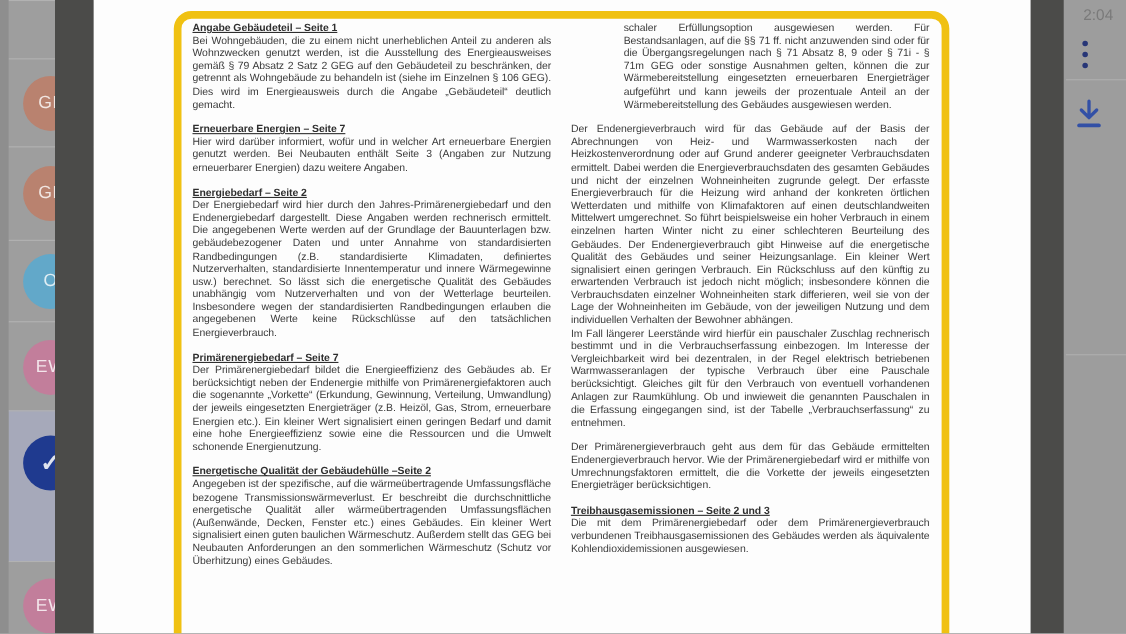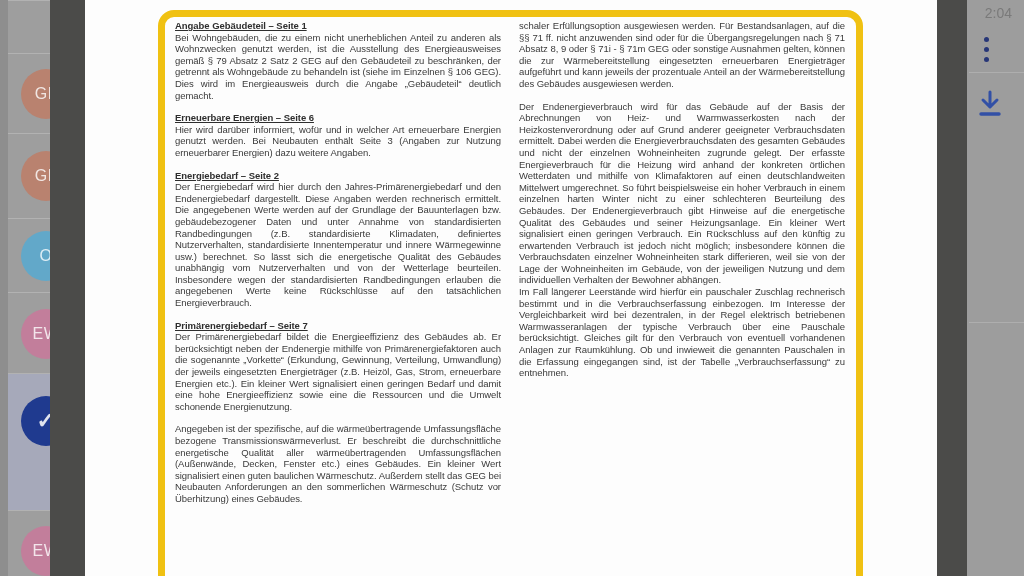--- a/index.html
+++ b/index.html
@@ -38,21 +38,21 @@
   .page { position:absolute; left:85px; top:0; width:852px; height:576px; background:#fdfdfd; z-index:2; }
   .yellow-box { position:absolute; left:73px; top:10px; width:705px; height:720px;
                 border:7px solid #f0c112; border-radius:16px; padding:3px 10px; overflow:hidden; }
   .cols { display:flex; gap:18px; }
   .col { width:326px; font-size:9.5px; line-height:11.6px; color:#3a3a3a;
          text-align:justify; letter-spacing:-0.05px; }
   .sec { margin-bottom:11px; }
   .sec h3 { font-size:9.5px; font-weight:bold; color:#2e2e2e; }
   .sec h3 span { text-decoration:underline;margin-top:48px; }
   .sec p, .intro { margin:0; }
-  .intro { margin-bottom:11px; }
+  .intro { margin-bottom:11px;margin-left:48px; }
 </style>
 </head>
 <body>
 
 <div class="screen">
 
   <div class="sidebar">
     <div class="edge-band"></div>
 
     <div class="list-row" style="top:0; height:53px;"></div>
@@ -118,43 +118,49 @@
   <div class="page">
     <div class="yellow-box">
       <div class="cols">
 
         <div class="col">
           <div class="sec">
             <h3><span>Angabe Gebäudeteil – Seite 1</span></h3>
             <p>Bei Wohngebäuden, die zu einem nicht unerheblichen Anteil zu anderen als Wohnzwecken genutzt werden, ist die Ausstellung des Energieausweises gemäß § 79 Absatz 2 Satz 2 GEG auf den Gebäudeteil zu beschränken, der getrennt als Wohngebäude zu behandeln ist (siehe im Einzelnen § 106 GEG). Dies wird im Energieausweis durch die Angabe „Gebäudeteil“ deutlich gemacht.</p>
           </div>
           <div class="sec">
-            <h3><span>Erneuerbare Energien – Seite 6</span></h3>
+            <h3><span>Erneuerbare Energien – Seite 7</span></h3>
             <p>Hier wird darüber informiert, wofür und in welcher Art erneuerbare Energien genutzt werden. Bei Neubauten enthält Seite 3 (Angaben zur Nutzung erneuerbarer Energien) dazu weitere Angaben.</p>
           </div>
           <div class="sec">
             <h3><span>Energiebedarf – Seite 2</span></h3>
             <p>Der Energiebedarf wird hier durch den Jahres-Primärenergiebedarf und den Endenergiebedarf dargestellt. Diese Angaben werden rechnerisch ermittelt. Die angegebenen Werte werden auf der Grundlage der Bauunterlagen bzw. gebäudebezogener Daten und unter Annahme von standardisierten Randbedingungen (z.B. standardisierte Klimadaten, definiertes Nutzerverhalten, standardisierte Innentemperatur und innere Wärmegewinne usw.) berechnet. So lässt sich die energetische Qualität des Gebäudes unabhängig vom Nutzerverhalten und von der Wetterlage beurteilen. Insbesondere wegen der standardisierten Randbedingungen erlauben die angegebenen Werte keine Rückschlüsse auf den tatsächlichen Energieverbrauch.</p>
           </div>
           <div class="sec">
             <h3><span>Primärenergiebedarf – Seite 7</span></h3>
             <p>Der Primärenergiebedarf bildet die Energieeffizienz des Gebäudes ab. Er berücksichtigt neben der Endenergie mithilfe von Primärenergiefaktoren auch die sogenannte „Vorkette“ (Erkundung, Gewinnung, Verteilung, Umwandlung) der jeweils eingesetzten Energieträger (z.B. Heizöl, Gas, Strom, erneuerbare Energien etc.). Ein kleiner Wert signalisiert einen geringen Bedarf und damit eine hohe Energieeffizienz sowie eine die Ressourcen und die Umwelt schonende Energienutzung.</p>
           </div>
           <div class="sec">
+            <h3><span>Energetische Qualität der Gebäudehülle –Seite 2</span></h3>
             <p>Angegeben ist der spezifische, auf die wärmeübertragende Umfassungsfläche bezogene Transmissionswärmeverlust. Er beschreibt die durchschnittliche energetische Qualität aller wärmeübertragenden Umfassungsflächen (Außenwände, Decken, Fenster etc.) eines Gebäudes. Ein kleiner Wert signalisiert einen guten baulichen Wärmeschutz. Außerdem stellt das GEG bei Neubauten Anforderungen an den sommerlichen Wärmeschutz (Schutz vor Überhitzung) eines Gebäudes.</p>
           </div>
         </div>
 
         <div class="col">
           <p class="intro">schaler Erfüllungsoption ausgewiesen werden. Für Bestandsanlagen, auf die §§ 71 ff. nicht anzuwenden sind oder für die Übergangsregelungen nach § 71 Absatz 8, 9 oder § 71i - § 71m GEG oder sonstige Ausnahmen gelten, können die zur Wärmebereitstellung eingesetzten erneuerbaren Energieträger aufgeführt und kann jeweils der prozentuale Anteil an der Wärmebereitstellung des Gebäudes ausgewiesen werden.</p>
           <div class="sec">
             <p>Der Endenergieverbrauch wird für das Gebäude auf der Basis der Abrechnungen von Heiz- und Warmwasserkosten nach der Heizkostenverordnung oder auf Grund anderer geeigneter Verbrauchsdaten ermittelt. Dabei werden die Energieverbrauchsdaten des gesamten Gebäudes und nicht der einzelnen Wohneinheiten zugrunde gelegt. Der erfasste Energieverbrauch für die Heizung wird anhand der konkreten örtlichen Wetterdaten und mithilfe von Klimafaktoren auf einen deutschlandweiten Mittelwert umgerechnet. So führt beispielsweise ein hoher Verbrauch in einem einzelnen harten Winter nicht zu einer schlechteren Beurteilung des Gebäudes. Der Endenergieverbrauch gibt Hinweise auf die energetische Qualität des Gebäudes und seiner Heizungsanlage. Ein kleiner Wert signalisiert einen geringen Verbrauch. Ein Rückschluss auf den künftig zu erwartenden Verbrauch ist jedoch nicht möglich; insbesondere können die Verbrauchsdaten einzelner Wohneinheiten stark differieren, weil sie von der Lage der Wohneinheiten im Gebäude, von der jeweiligen Nutzung und dem individuellen Verhalten der Bewohner abhängen.</p>
             <p>Im Fall längerer Leerstände wird hierfür ein pauschaler Zuschlag rechnerisch bestimmt und in die Verbrauchserfassung einbezogen. Im Interesse der Vergleichbarkeit wird bei dezentralen, in der Regel elektrisch betriebenen Warmwasseranlagen der typische Verbrauch über eine Pauschale berücksichtigt. Gleiches gilt für den Verbrauch von eventuell vorhandenen Anlagen zur Raumkühlung. Ob und inwieweit die genannten Pauschalen in die Erfassung eingegangen sind, ist der Tabelle „Verbrauchserfassung“ zu entnehmen.</p>
           </div>
           <div class="sec">
+            <p>Der Primärenergieverbrauch geht aus dem für das Gebäude ermittelten Endenergieverbrauch hervor. Wie der Primärenergiebedarf wird er mithilfe von Umrechnungsfaktoren ermittelt, die die Vorkette der jeweils eingesetzten Energieträger berücksichtigen.</p>
+          </div>
+          <div class="sec">
+            <h3><span>Treibhausgasemissionen – Seite 2 und 3</span></h3>
+            <p>Die mit dem Primärenergiebedarf oder dem Primärenergieverbrauch verbundenen Treibhausgasemissionen des Gebäudes werden als äquivalente Kohlendioxidemissionen ausgewiesen.</p>
           </div>
         </div>
 
       </div>
     </div>
   </div>
 
 </div>
 
 </body></html>

